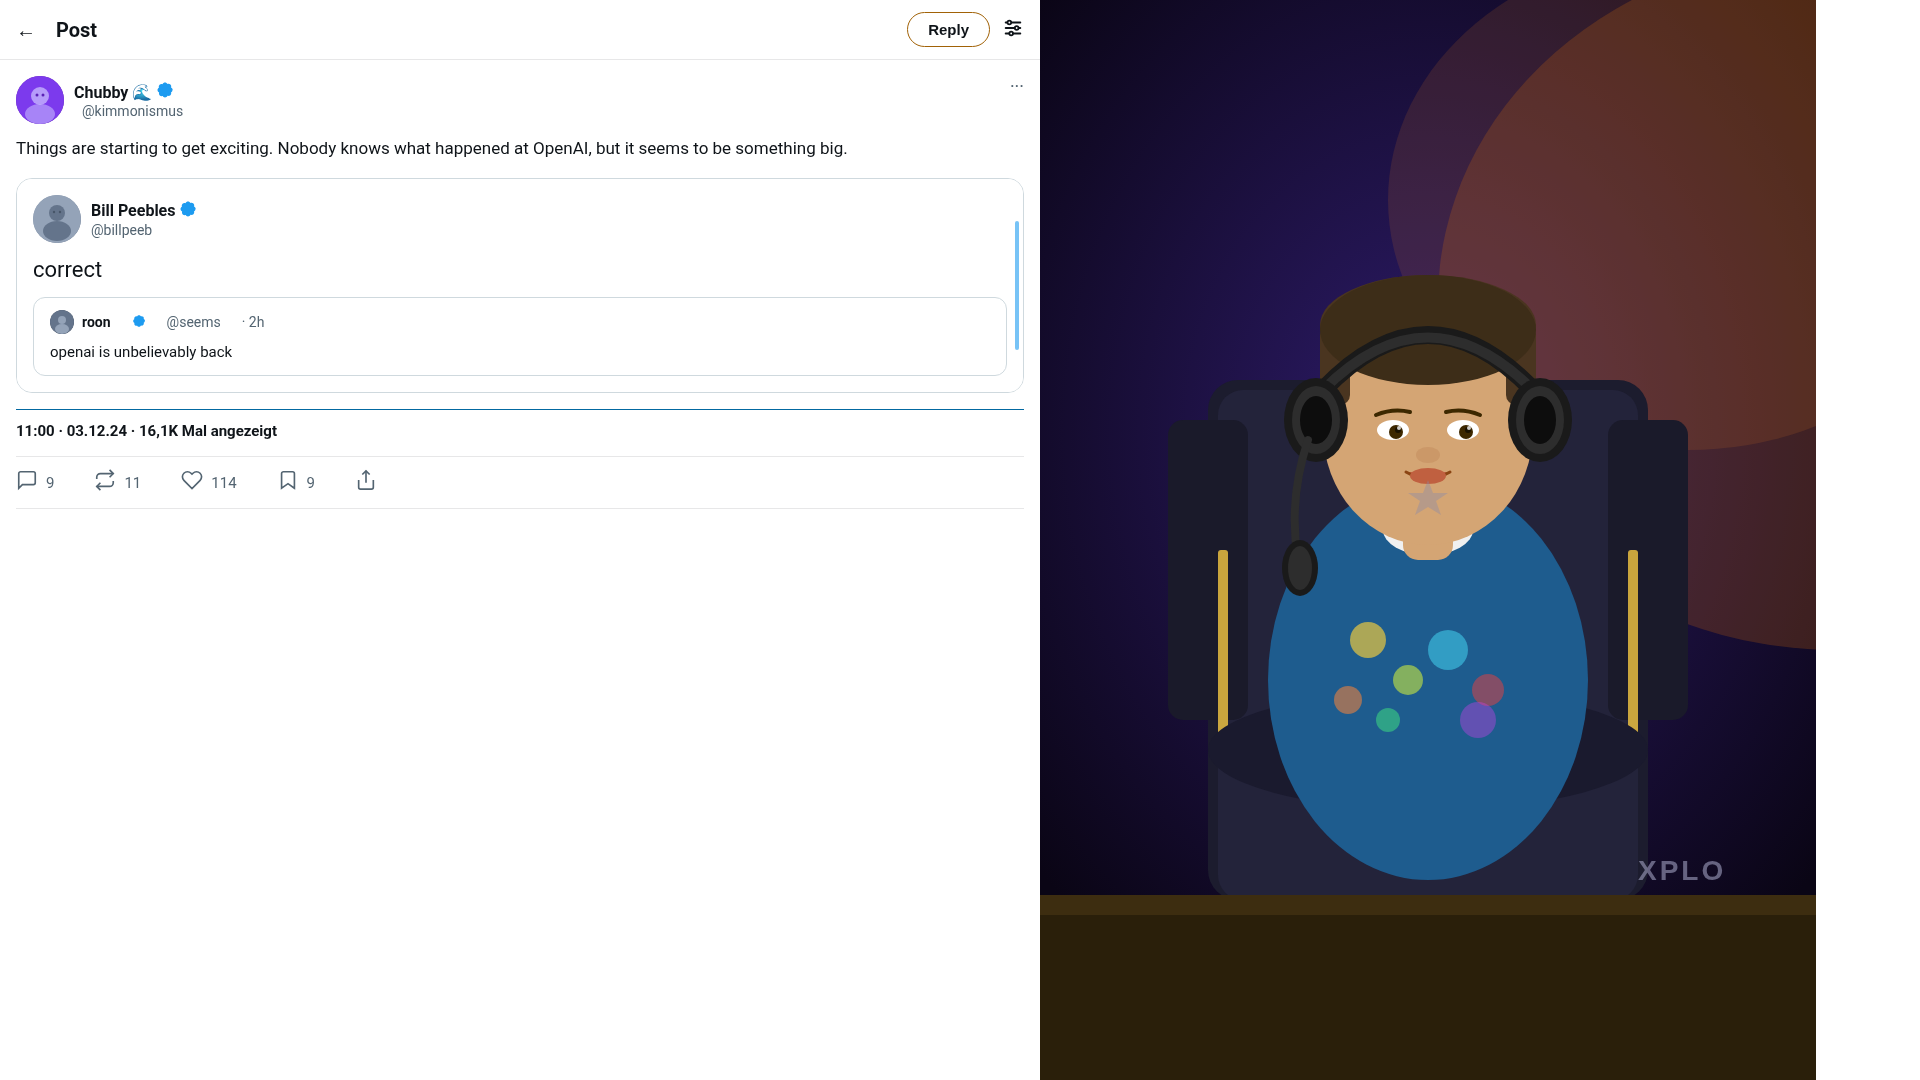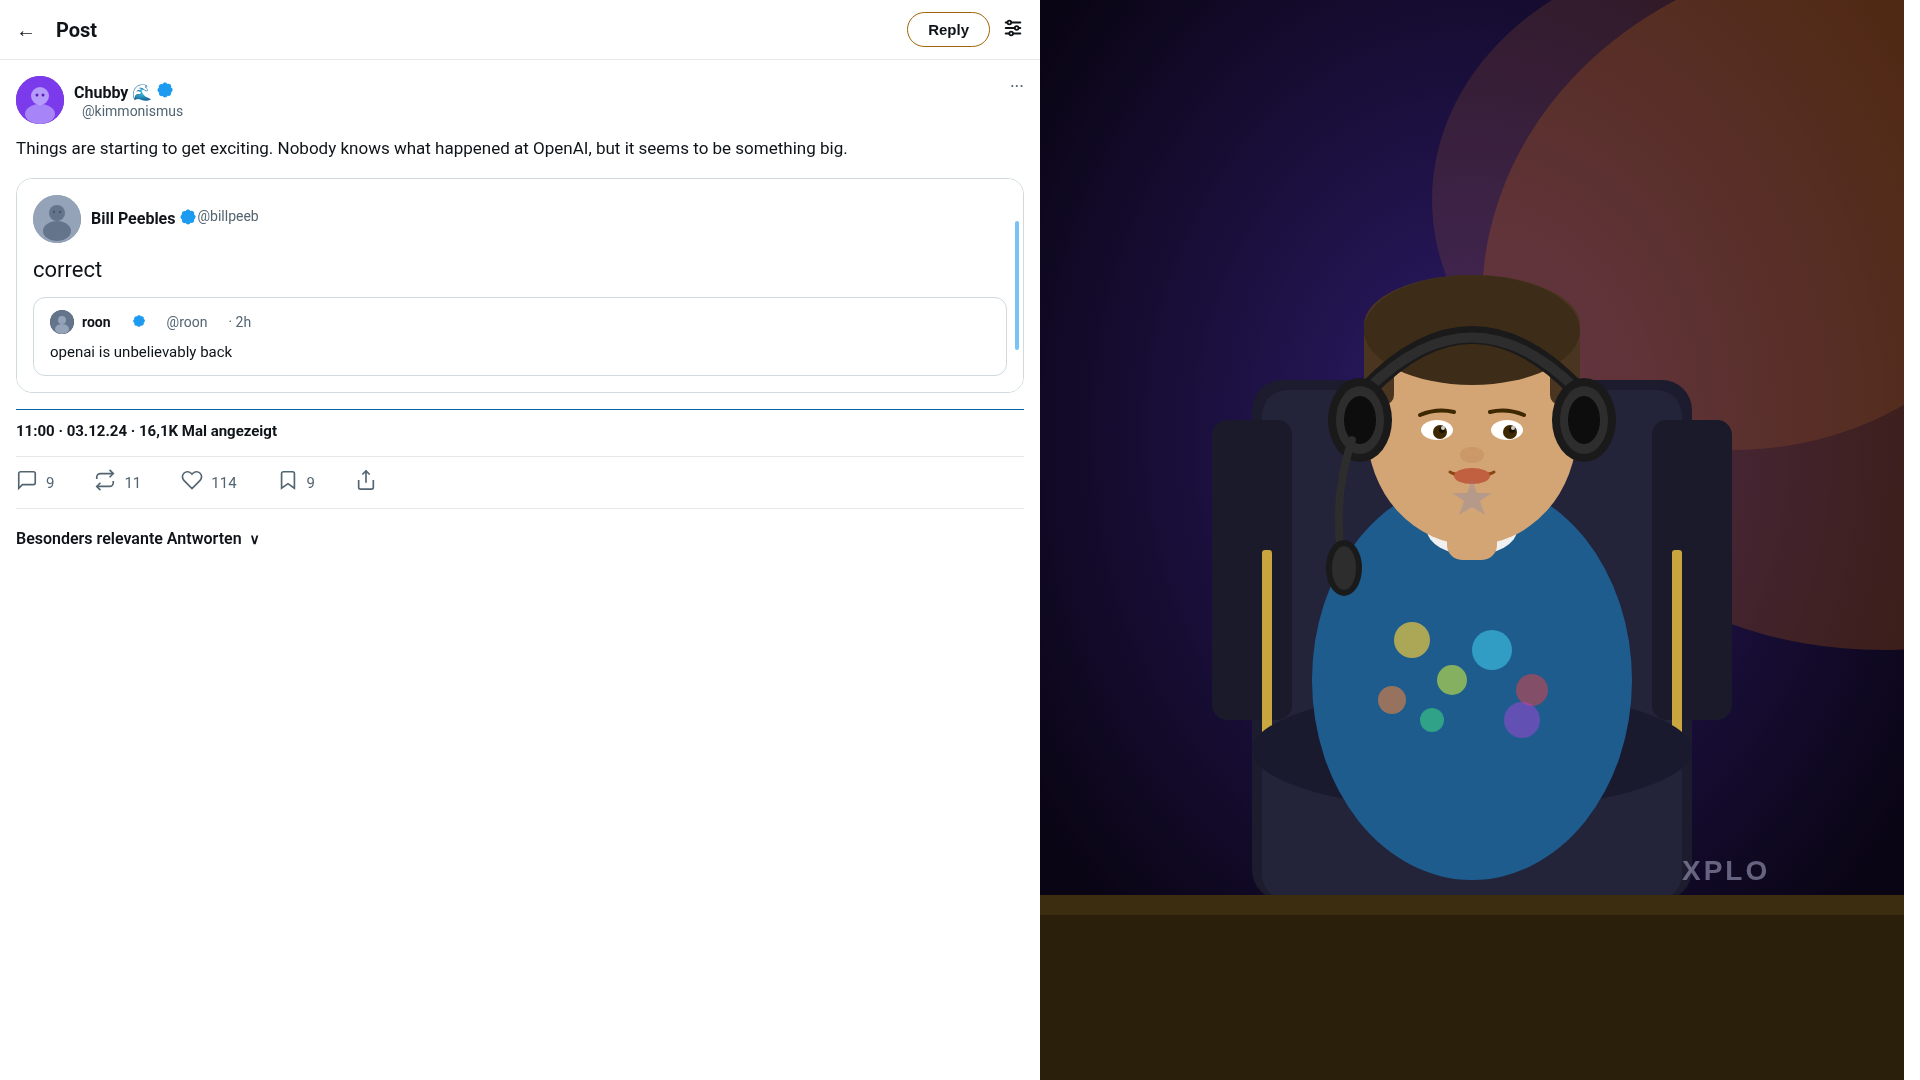--- a/index.html
+++ b/index.html
@@ -180,20 +180,21 @@
       background: linear-gradient(135deg, #94a3b8, #64748b);
       display: flex;
       align-items: center;
       justify-content: center;
       font-size: 20px;
       color: #fff;
     }
 
     .qt-user-info {
       display: flex;
+      flex-direction: column;
     }
 
     .qt-display-name {
       font-size: 16px;
       font-weight: 700;
       color: #0f1419;
       display: flex;
       align-items: center;
       gap: 4px;
     }
@@ -316,21 +317,21 @@
       margin-top: 8px;
     }
 
     .chevron-down {
       font-size: 14px;
       color: #0f1419;
     }
 
     
     .webcam-panel {
-      width: 864px;
+      width: 776px;
       height: 1080px;
       background: #ef4444;
       position: relative;
       overflow: hidden;
     }
 
     .webcam-content {
       width: 100%;
       height: 100%;
       background: linear-gradient(160deg, #2d1b69 0%, #1a0a3e 30%, #0d0520 60%, #1a1208 100%);
@@ -482,21 +483,21 @@
                   <ellipse cx="12" cy="19" rx="7" ry="5" fill="#94a3b8"></ellipse>
                 </svg>
               </div>
               <div class="iq-user">
                 <span class="iq-display-name">roon</span>
                 <span class="verified-badge" style="color:#1d9bf0; font-size:14px;">
                   <svg width="14" height="14" viewBox="0 0 24 24" fill="#1d9bf0">
                       <path d="M22.25 12c0-1.43-.88-2.67-2.19-3.34.46-1.39.2-2.9-.81-3.91-1.01-1.01-2.52-1.27-3.91-.81C14.67 2.88 13.43 2 12 2c-1.43 0-2.67.88-3.34 2.19-1.39-.46-2.9-.2-3.91.81-1.01 1.01-1.27 2.52-.81 3.91C2.88 9.33 2 10.57 2 12c0 1.43.88 2.67 2.19 3.34-.46 1.39-.2 2.9.81 3.91 1.01 1.01 2.52 1.27 3.91.81C9.33 21.12 10.57 22 12 22c1.43 0 2.67-.88 3.34-2.19 1.39.46 2.9.2 3.91-.81 1.01-1.01 1.27-2.52.81-3.91C21.12 14.67 22 13.43 22 12zm-6.41-3.96l-3.83 5.02-2.02-2.02-1.41 1.41 3.56 3.56 5.27-6.9-1.57-1.07z"></path>
                     </svg>
                 </span>
-                <span class="iq-username">@roon</span>
+                <span class="iq-username">@seems</span>
                 <span class="iq-time">· 2h</span>
               </div>
             </div>
             <div class="iq-text">openai is unbelievably back</div>
           </div>
         </div>
         <div class="qt-scrollbar"></div>
       </div>
 
       <div class="stats-row">
@@ -553,24 +554,20 @@
           <span class="action-icon">
             <svg width="22" height="22" viewBox="0 0 24 24" fill="none" stroke="#536471" stroke-width="1.8">
               <path d="M4 12v8a2 2 0 002 2h12a2 2 0 002-2v-8"></path>
               <polyline points="16 6 12 2 8 6"></polyline>
               <line x1="12" y1="2" x2="12" y2="15"></line>
             </svg>
           </span>
         </div>
       </div>
 
-      <div class="relevant-replies">
-        <span>Besonders relevante Antworten</span>
-        <span class="chevron-down">∨</span>
-      </div>
 
     </div>
   </div>
 </div>
 
 <div class="webcam-panel">
   <div class="webcam-content">
 
     <svg class="webcam-bg" viewBox="0 0 880 1080" preserveAspectRatio="xMidYMid slice" xmlns="http://www.w3.org/2000/svg">
 

